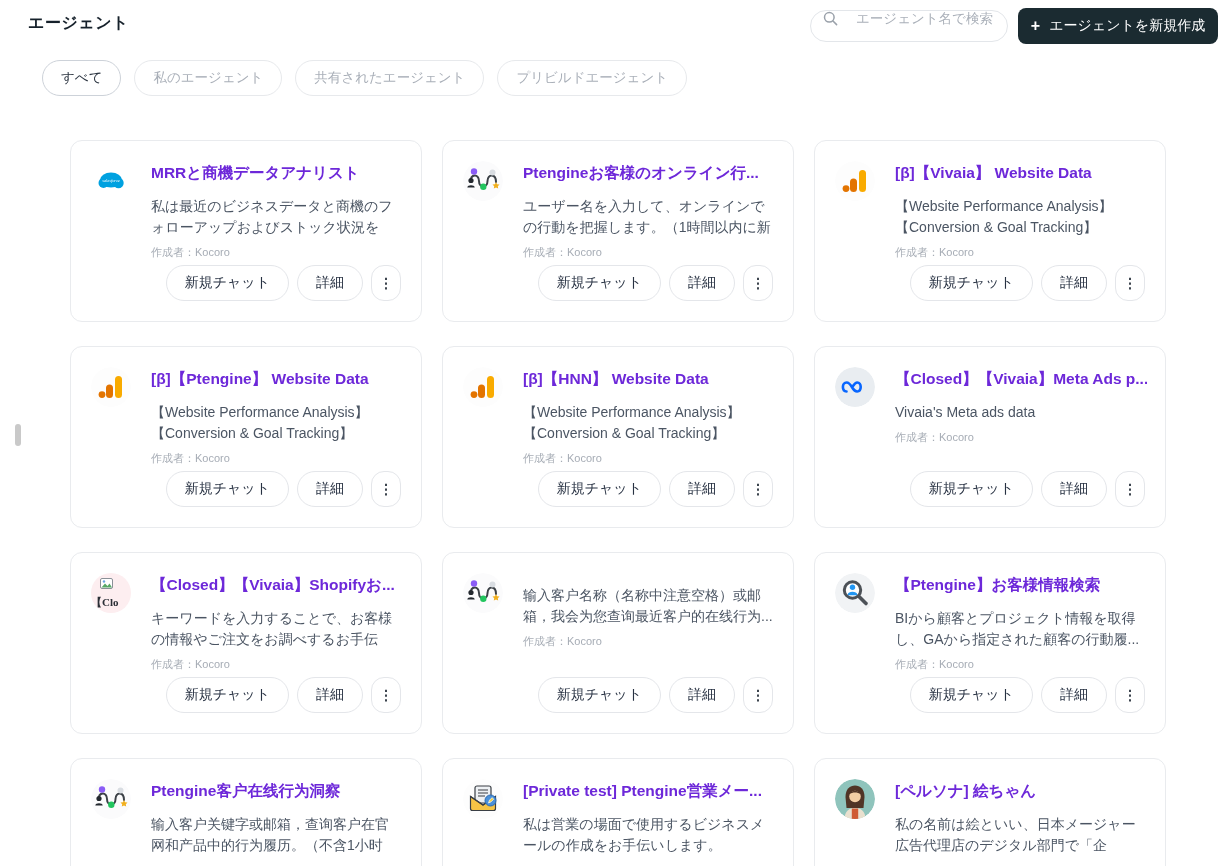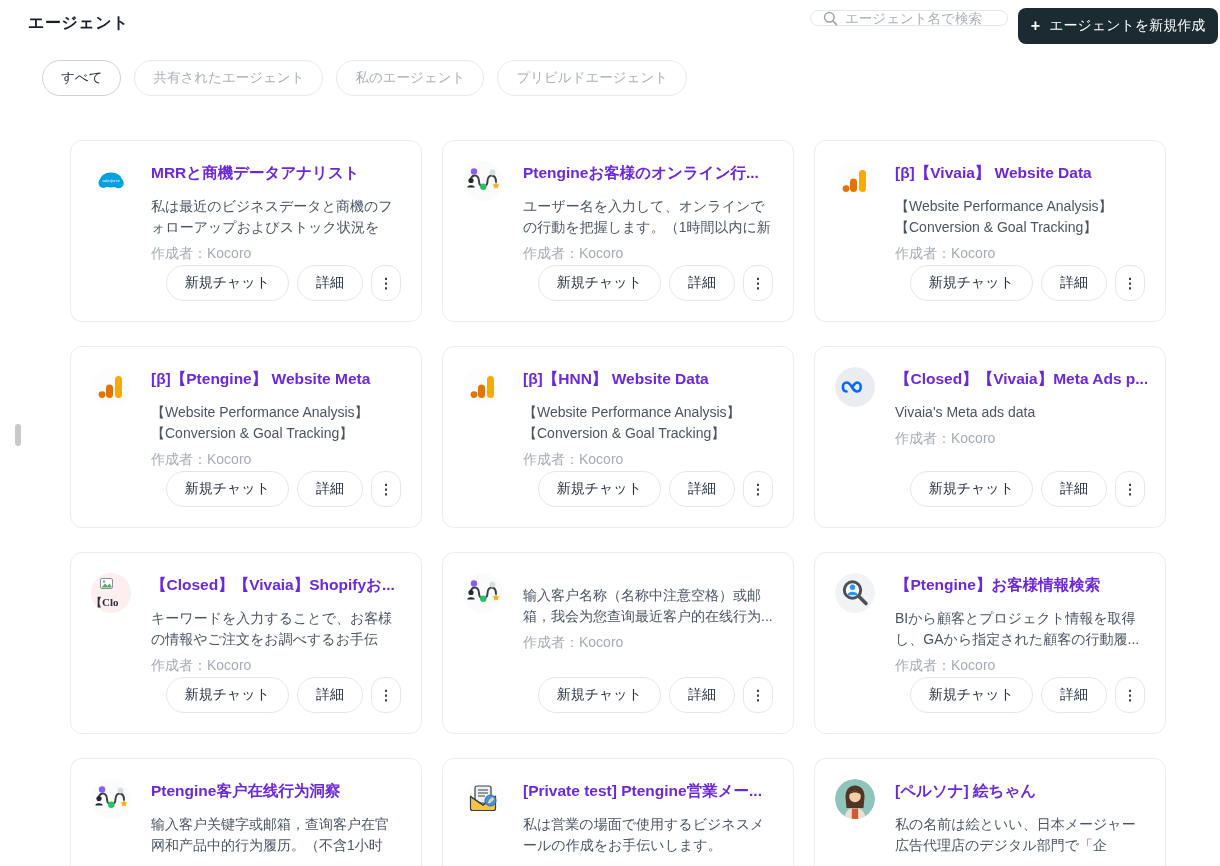--- a/index.html
+++ b/index.html
@@ -1,22 +1,22 @@
 <!DOCTYPE html>
 <html><head>
 <meta charset="utf-8">
 <style>
   * { margin:0; padding:0; box-sizing:border-box; }
   html,body { width:1220px; height:866px; overflow:hidden; background:#ffffff;
     font-family:"Liberation Sans","DejaVu Sans",sans-serif; }
 
   
   .page-title { position:absolute; left:28px; top:13px; font-size:16px; font-weight:700; color:#16212b; letter-spacing:.5px; }
-  .search-box { position:absolute; left:810px; top:10px; width:198px; height:16px;
-    border:1px solid #e3e6ea; border-radius:16px; display:flex; align-items:flex-start; padding:0 12px; gap:7px; background:#fff; }
+  .search-box { position:absolute; left:810px; top:10px; width:198px; height:32px;
+    border:1px solid #e3e6ea; border-radius:16px; display:flex; align-items:flex-start; padding:0 12px; gap:18px; background:#fff; }
   .search-box svg { flex:0 0 auto; }
   .search-box input { border:none; outline:none; width:100%; font-size:13.5px; color:#333; background:transparent; }
   .search-box input::placeholder { color:#aab0b9; }
   .create-btn { position:absolute; left:1018px; top:8px; width:200px; height:36px;
     background:#1b2b31; color:#fff; border:none; border-radius:8px; font-size:14px;
     display:flex; align-items:center; justify-content:center; gap:9px; cursor:pointer; }
   .create-btn .plus { font-size:16px; font-weight:700; line-height:1; }
 
   
   .tabs { position:absolute; left:42px; top:60px; display:flex; gap:13px; }
@@ -28,21 +28,21 @@
   .grid { position:absolute; left:70px; top:140px; width:1096px;
     display:grid; grid-template-columns:repeat(3,352px); column-gap:20px; row-gap:24px; }
   .card { position:relative; width:352px; height:182px; background:#fff;
     border:1px solid #e9ebee; border-radius:12px; padding:20px; display:flex; gap:20px; }
   .card-icon { width:40px; height:40px; flex:0 0 40px;font-family:Liberation Serif, serif; }
   .card-body { width:252px; }
   .card-title { font-size:15.5px; font-weight:700; color:#6d28d9; line-height:22px;
     white-space:nowrap; overflow:hidden; margin-top:1px; }
   .card-desc { margin-top:12px; font-size:14px; color:#4b5563; line-height:21px;
     max-height:42px; overflow:hidden; }
-  .card-creator { margin-top:7px; font-size:14px; color:#a6acb5; height:15px; }
+  .card-creator { margin-top:7px; font-size:11px; color:#a6acb5; height:15px; }
   .card-actions { position:absolute; right:20px; bottom:20px; display:flex; gap:8px; }
   .act-btn { height:36px; padding:0 18px; border-radius:18px; border:1px solid #e4e6ea;
     background:#fff; color:#273142; font-size:14px; display:flex; align-items:center; cursor:pointer; }
   .more-btn { width:30px; padding:0; justify-content:center; border-radius:13px; font-weight:700; color:#3c444e; }
 
   
   .icon-wrap { width:40px; height:40px; border-radius:50%; overflow:hidden; position:relative; }
   .icon-broken { width:40px; height:40px; border-radius:50%; background:#fdeef0; position:relative; overflow:hidden; }
   .icon-broken .alt-text { position:absolute; left:0; bottom:3px; font-size:11px; font-weight:600; color:#2a2f36; white-space:nowrap; }
   .icon-broken svg { position:absolute; left:9px; top:5px; }
@@ -63,22 +63,22 @@
   <input type="text" placeholder="エージェント名で検索" style="">
 </div>
 
 <button class="create-btn">
   <span class="plus">+</span>
   <span>エージェントを新規作成</span>
 </button>
 
 <div class="tabs">
     <button class="tab active">すべて</button>
+    <button class="tab">私のエージェント</button>
     <button class="tab">共有されたエージェント</button>
-    <button class="tab">私のエージェント</button>
     <button class="tab">プリビルドエージェント</button>
   </div>
 
 <div class="scroll-thumb"></div>
 
 <div class="grid">
   <div class="card">
     <div class="card-icon">
         <div class="icon-wrap"><svg width="40" height="40" viewBox="0 0 40 40">
      <circle cx="20" cy="20" r="20" fill="#fff"></circle>
@@ -149,21 +149,21 @@
   <div class="card">
     <div class="card-icon">
         <div class="icon-wrap"><svg width="40" height="40" viewBox="0 0 40 40">
      <circle cx="20" cy="20" r="20" fill="#fdfdfd"></circle>
      <rect x="24" y="9" width="7" height="22" rx="3.5" fill="#f9ab00"></rect>
      <rect x="15" y="17.5" width="7" height="13.5" rx="3.5" fill="#e37400"></rect>
      <circle cx="11" cy="27.6" r="3.4" fill="#e37400"></circle>
    </svg></div>
       </div>
     <div class="card-body">
-      <div class="card-title">[β]【Ptengine】 Website Meta</div>
+      <div class="card-title">[β]【Ptengine】 Website Data</div>
       <div class="card-desc">【Website Performance Analysis】【Conversion &amp; Goal Tracking】【Ecomme...</div>
       <div class="card-creator">作成者：Kocoro</div>
     </div>
     <div class="card-actions">
       <button class="act-btn">新規チャット</button>
       <button class="act-btn">詳細</button>
       <button class="act-btn more-btn">⋮</button>
     </div>
   </div>
 

